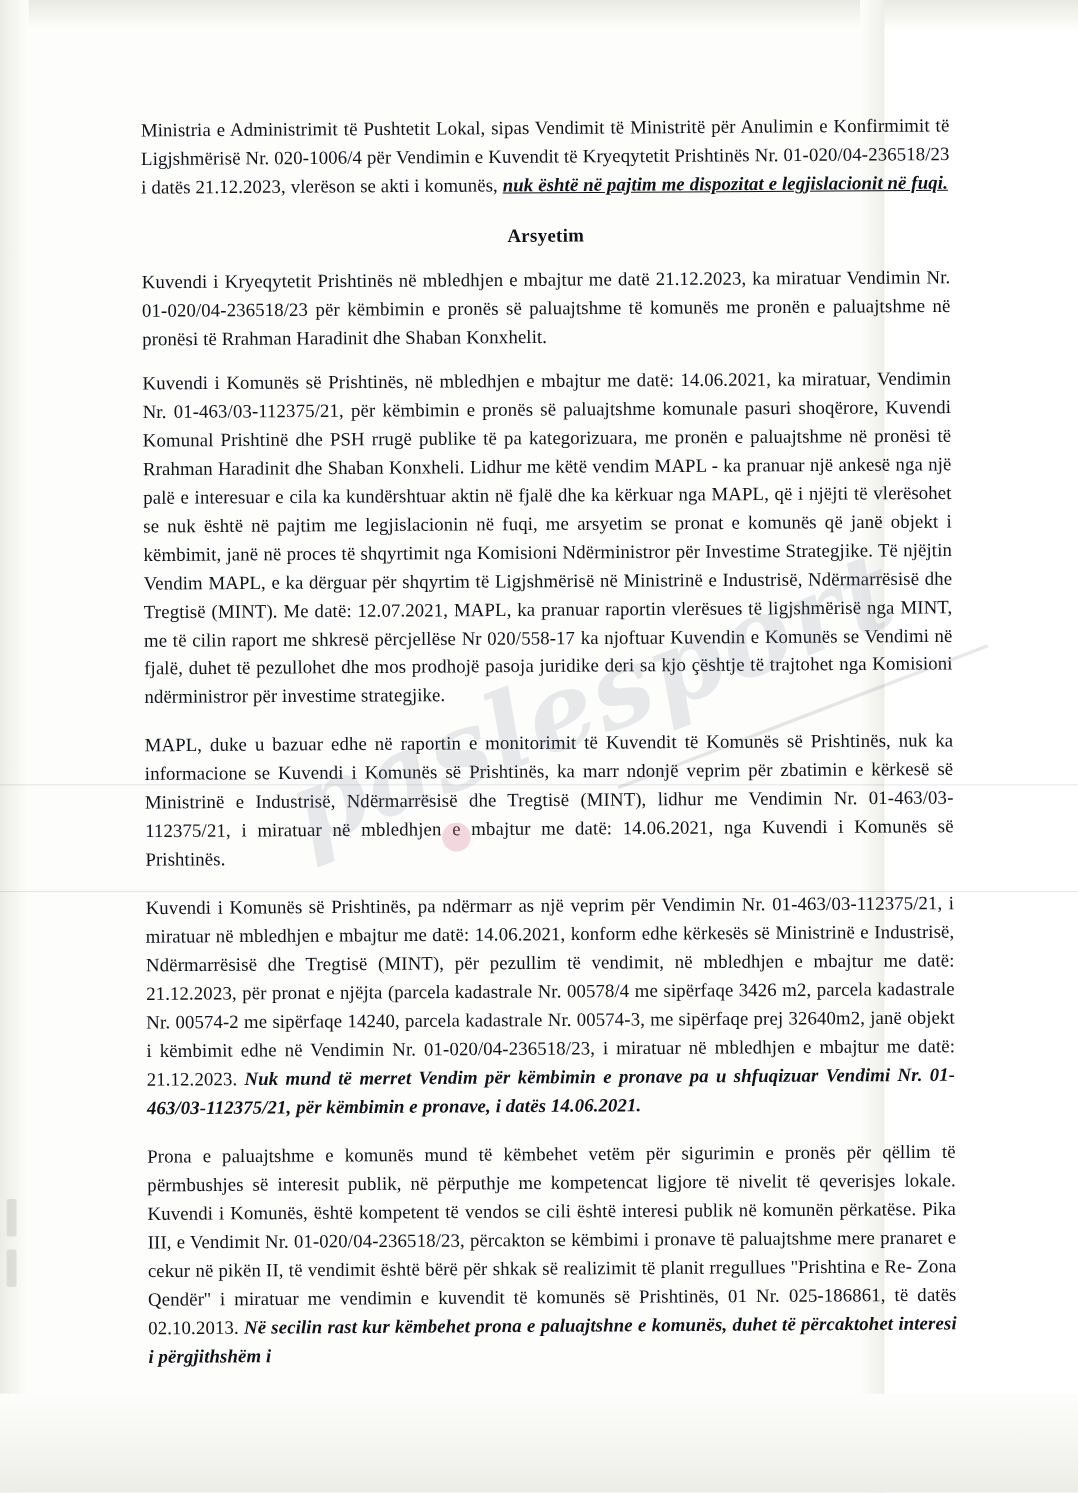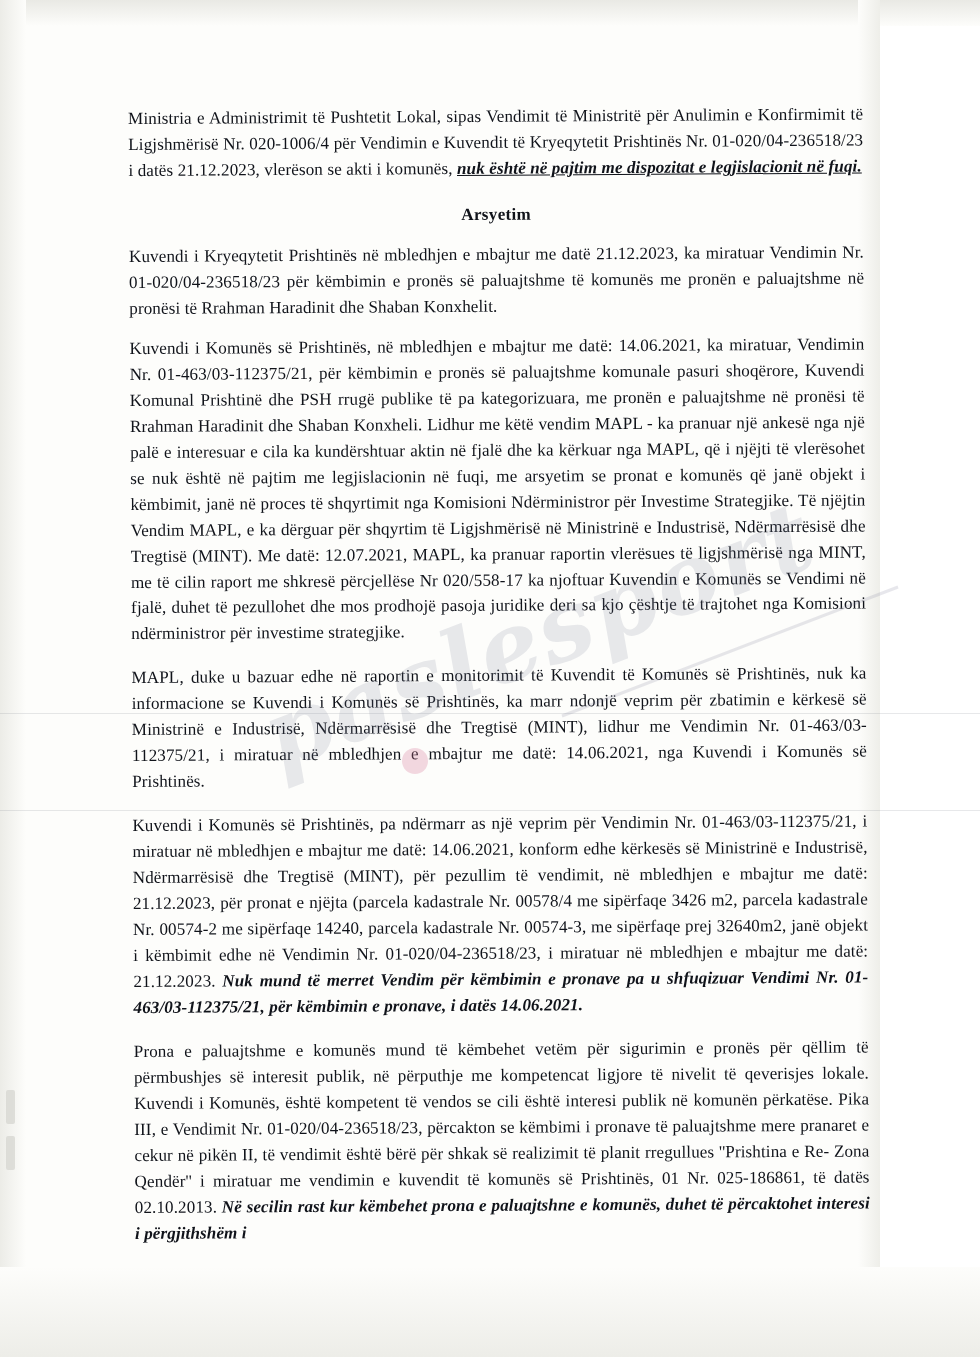--- a/index.html
+++ b/index.html
@@ -12,21 +12,21 @@
     height: 1357px;
     position: relative;
     overflow: hidden;
     font-family: "Liberation Serif", serif;
   }
 
   
   #page-sheet {
     position: absolute;
     left: 0; top: 0;
-    width: 880px; height: 1357px;
+    width: 804px; height: 1357px;
     background: #fdfdfb;
   }
   
   #scan-edge-top {
     position: absolute; left: 0; top: 0; width: 980px; height: 26px;
     background: linear-gradient(to bottom, #e9e9e4 0%, #fdfdfb 100%);
   }
   #scan-edge-left {
     position: absolute; left: 0; top: 0; width: 26px; height: 1357px;
     background: linear-gradient(to right, #ececE7 0%, #fdfdfb 100%);

